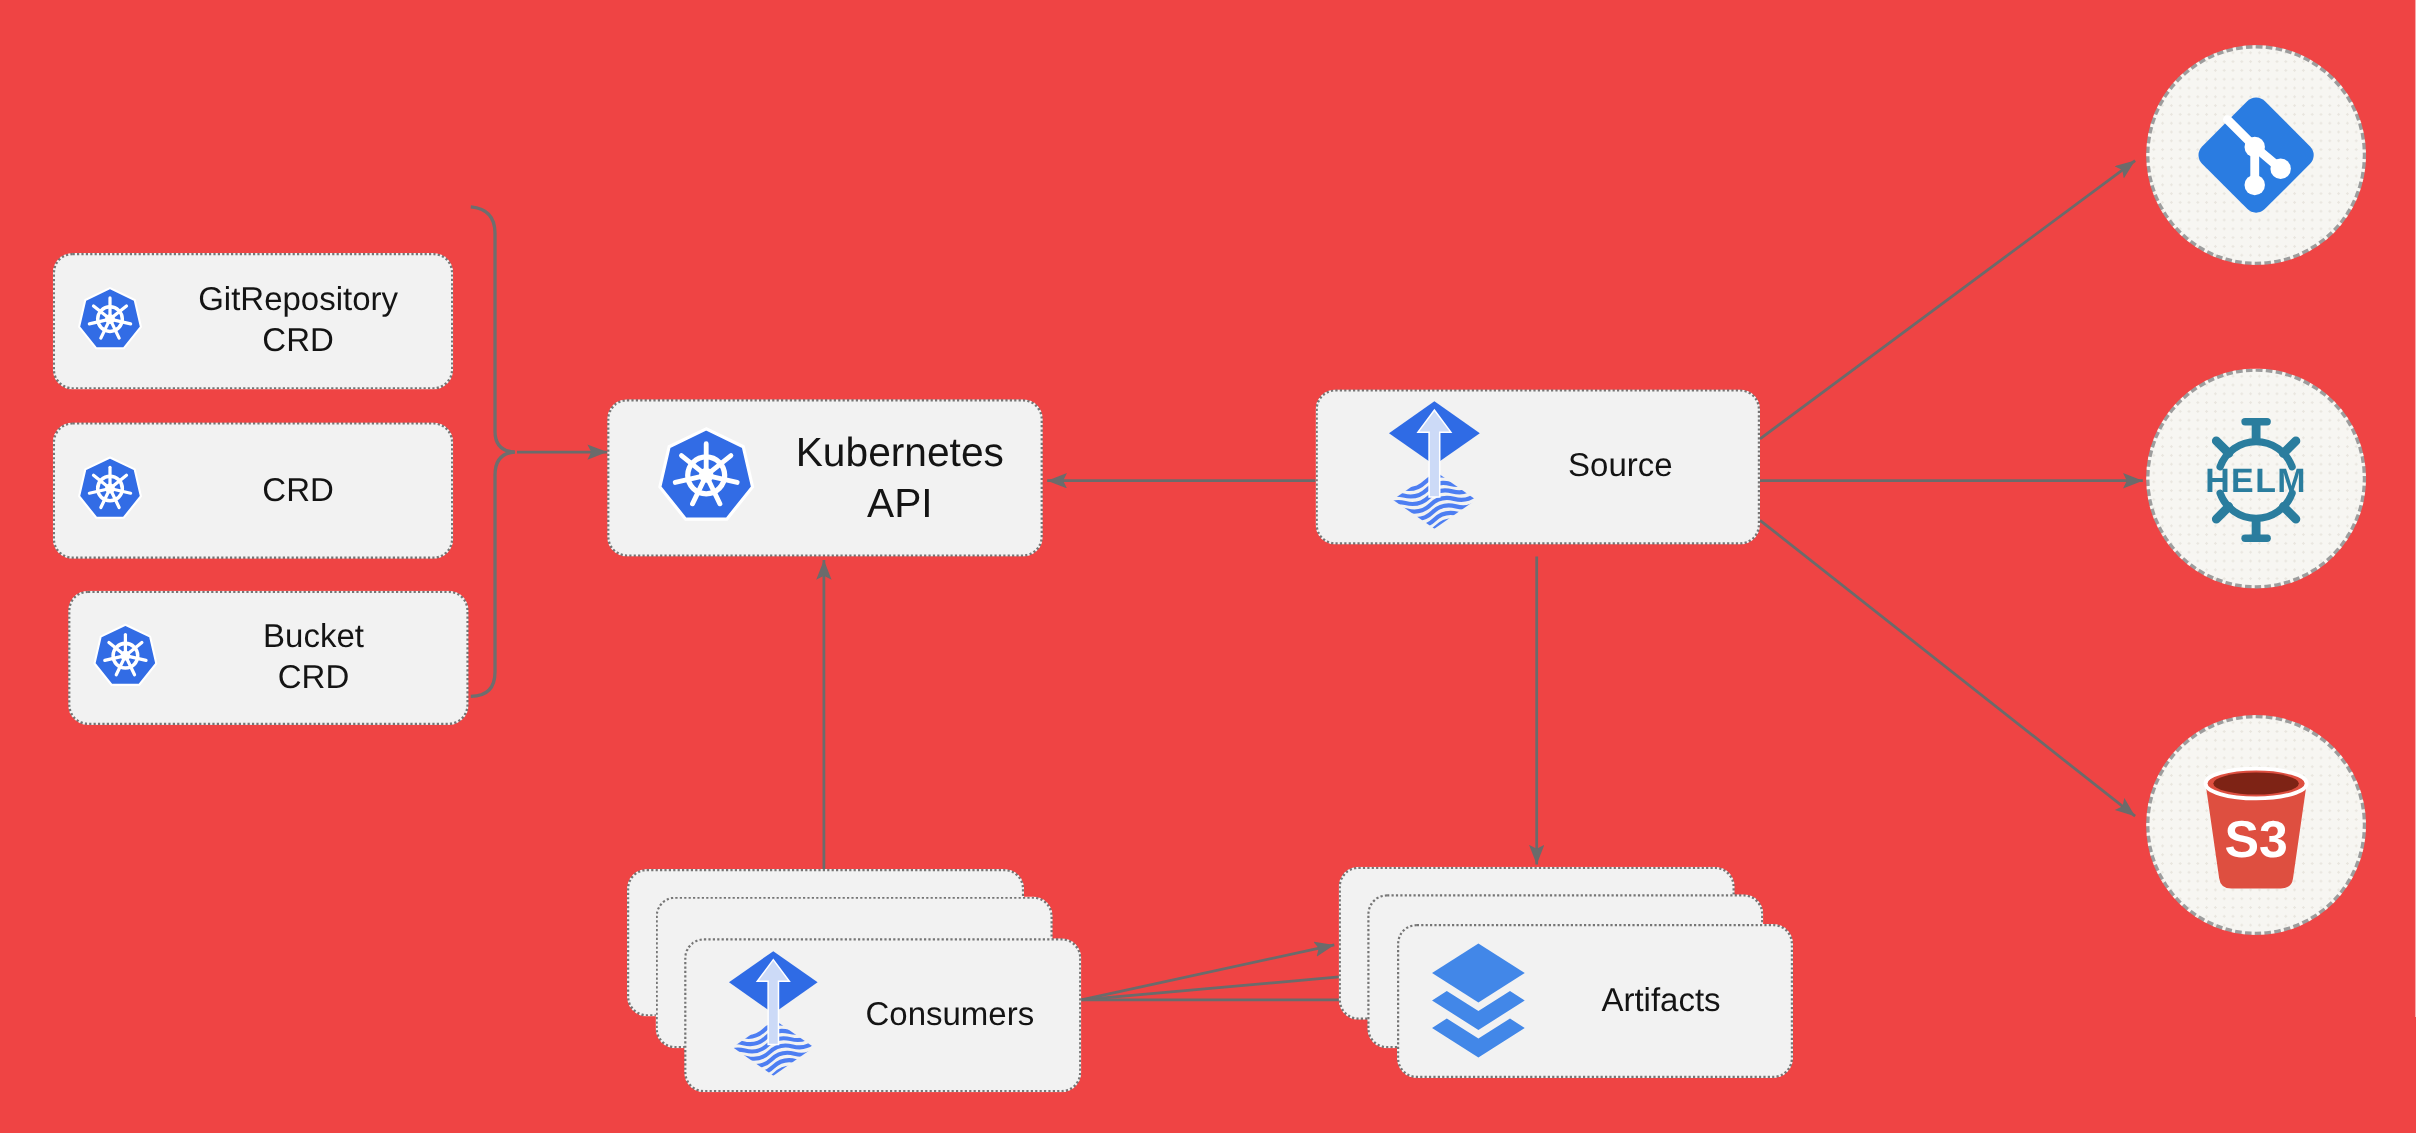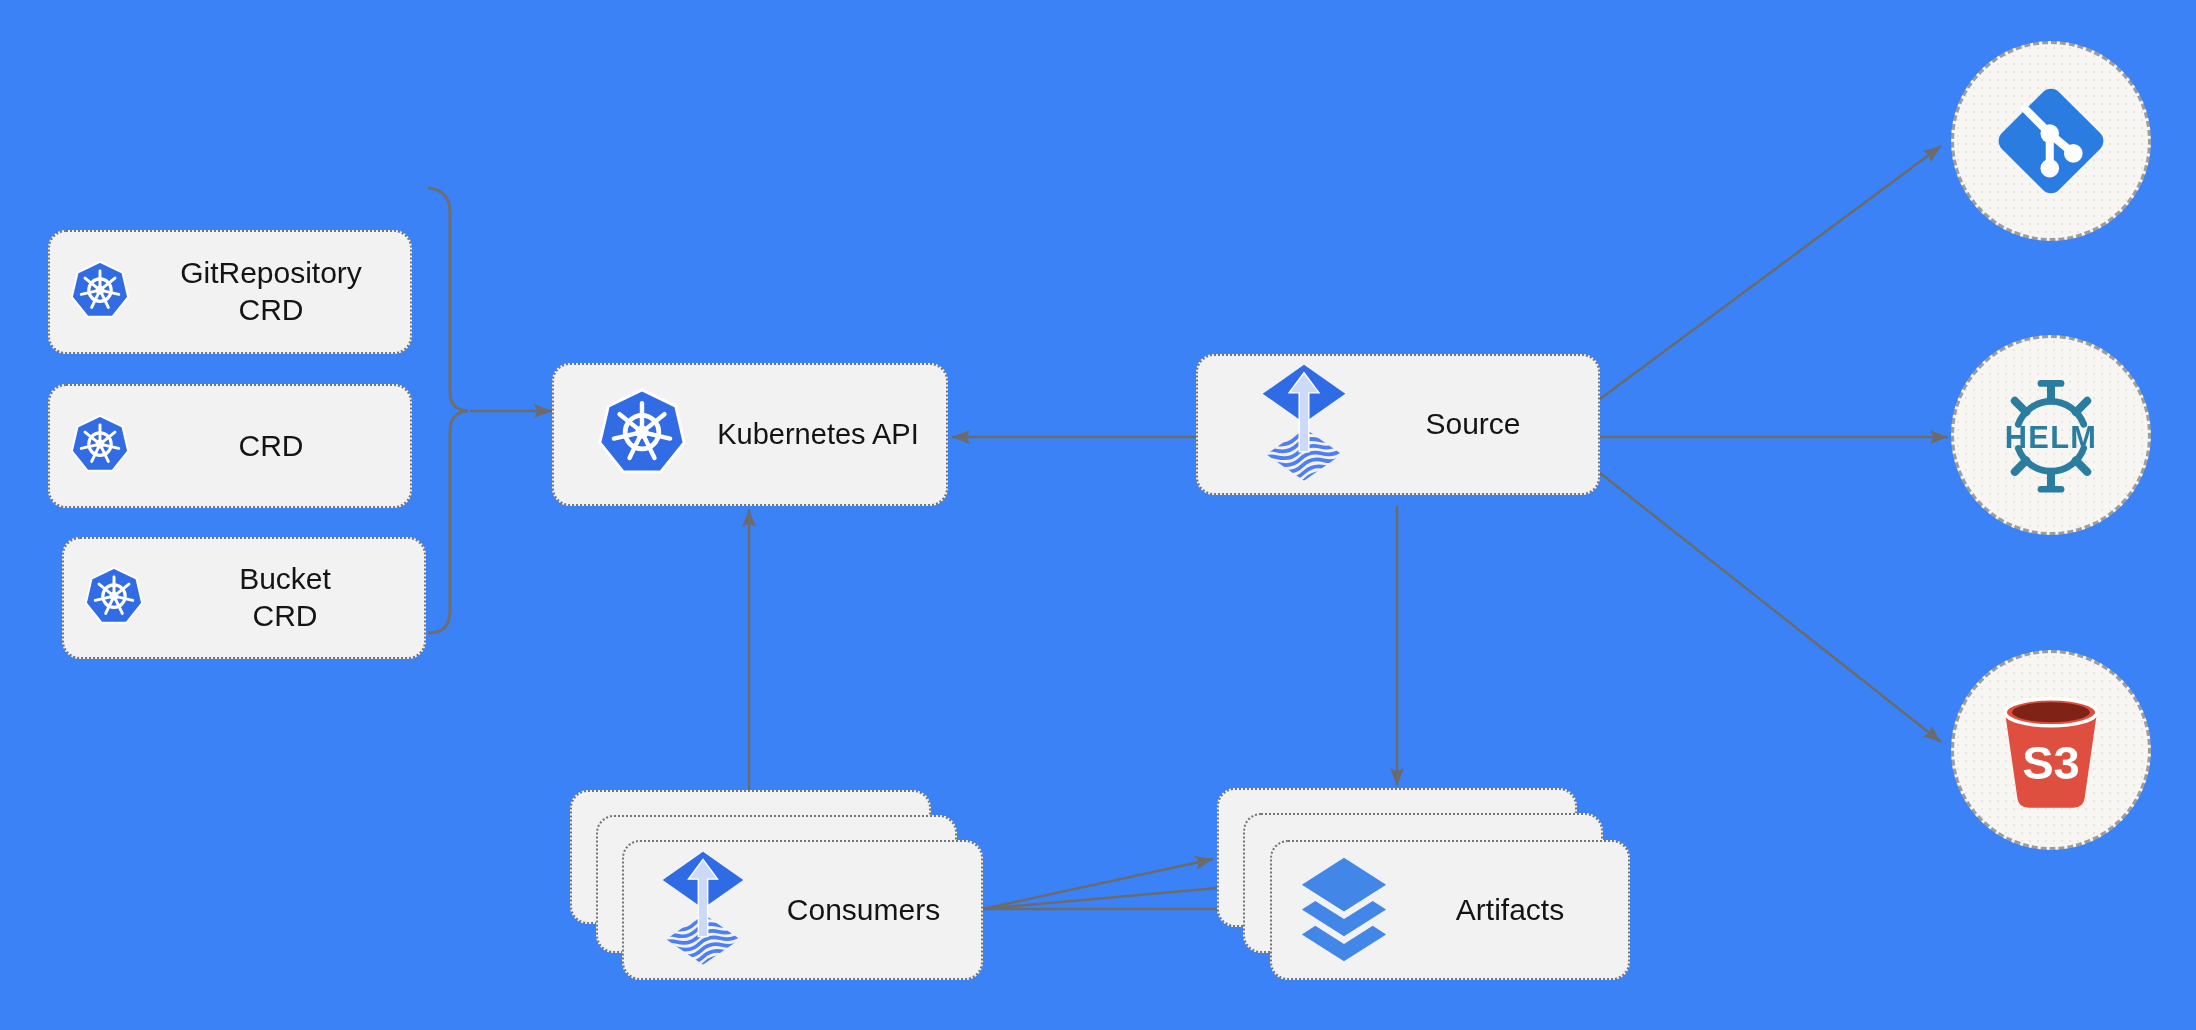--- a/index.html
+++ b/index.html
@@ -1,19 +1,19 @@
 <!DOCTYPE html>
 <html><head>
 <meta charset="utf-8">
 <style>
   html,body{margin:0;padding:0;background:#ffffff;}
   .canvas{
     position:relative;
     width:2196px;height:1030px;
-    background:#3b82f6;
+    background:#ef4444;
     font-family:"Liberation Sans", sans-serif;
     color:#161616;
     overflow:hidden;
   }
   svg.wires{position:absolute;left:0;top:0;width:2196px;height:1030px;}
   .node{
     position:absolute;
     background:#f2f2f2;
     border:2.5px dotted #757575;
     border-radius:18px;
@@ -28,21 +28,21 @@
     border-radius:18px;
     box-sizing:border-box;
   }
   .label{
     flex:1;
     text-align:center;
     font-size:30px;
     line-height:1.22;
     color:#141414;
   }
-  .label.single{font-size:29px;}
+  .label.single{font-size:37px;}
   .remote-circle{
     position:absolute;
     width:200px;height:200px;
     border:3px dashed #9d9d9d;
     border-radius:50%;
     background:#f7f6f2;
     background-image:radial-gradient(#e9e6df 1px, transparent 1.3px);
     background-size:8px 8px;
     display:flex;align-items:center;justify-content:center;
     box-sizing:border-box;
@@ -201,21 +201,21 @@
         <use href="#icon-flux"></use>
       </svg>
     <div class="label">
       <div>Source</div>
     </div>
   </div>
 
   <div class="stack" style="left:570px;top:790px;width:413px;height:190px;">
     <div class="layer" style="left:0;top:0;width:361px;height:134px;"></div>
     <div class="layer" style="left:26px;top:25px;width:361px;height:138px;"></div>
-    <div class="node" style="left:52px;top:50px;width:361px;height:140px;padding-left:36px;">
+    <div class="node" style="left:52px;top:63px;width:361px;height:140px;padding-left:36px;">
       <svg class="icon" width="86" height="120">
           <use href="#icon-flux"></use>
         </svg>
       <div class="label">Consumers</div>
     </div>
   </div>
 
   <div class="stack" style="left:1217px;top:788px;width:413px;height:192px;">
     <div class="layer" style="left:0;top:0;width:360px;height:139px;"></div>
     <div class="layer" style="left:26px;top:25px;width:360px;height:140px;"></div>

